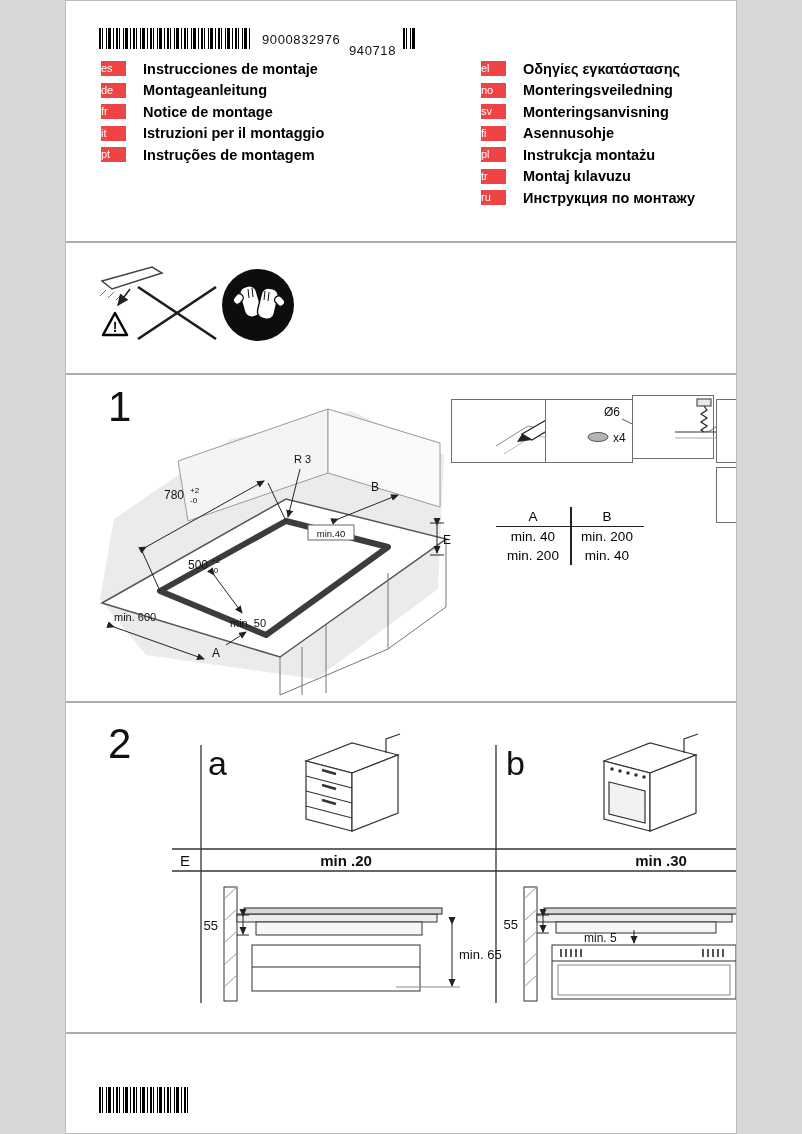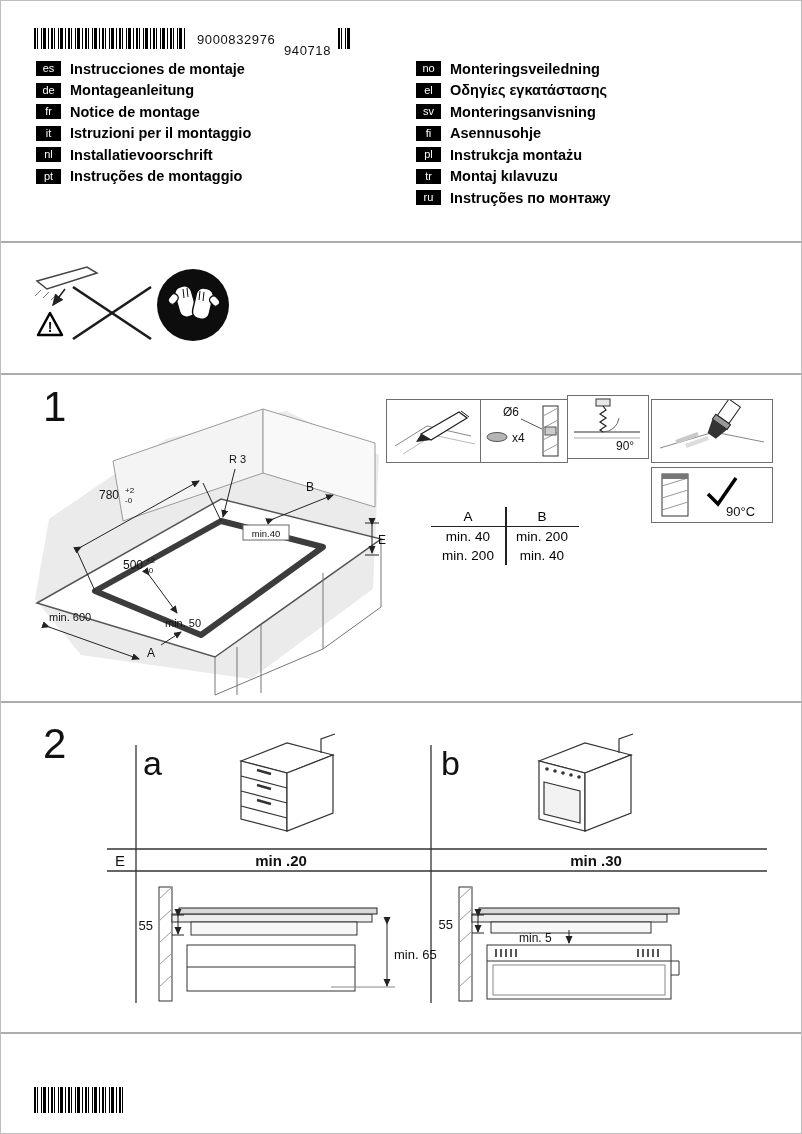--- a/index.html
+++ b/index.html
@@ -1,30 +1,30 @@
 <!DOCTYPE html>
 <html><head>
 <meta charset="utf-8">
 <style>
   * { margin:0; padding:0; box-sizing:border-box; }
   html,body { background:#d8d8d8; font-family:"Liberation Sans", sans-serif; }
-  .page { position:relative; width:802px; height:1134px; background:#fff;
+  .page { position:relative; width:672px; height:1134px; background:#fff;
           margin:0 auto; border:1px solid #bdbdbd; overflow:hidden; }
   .abs { position:absolute; }
   .divider { position:absolute; left:0; right:0; height:2px; background:#adadad; }
   .barcode { position:absolute;
     background:repeating-linear-gradient(90deg,#000 0 2px,#fff 2px 3px,#000 3px 4px,#fff 4px 7px,#000 7px 8px,#fff 8px 9px,#000 9px 12px,#fff 12px 14px,#000 14px 15px,#fff 15px 17px); }
   .code-num { position:absolute; font-size:13px; letter-spacing:.6px; color:#111; }
   .lang-col { position:absolute; }
   .lang-row { display:flex; align-items:center; height:21.5px; }
-  .lang-badge { flex:0 0 auto; width:25px; height:15px; background:#000000; color:#fff;
-    font-size:11px; line-height:15px; text-align:center; margin-right:9px; }
+  .lang-badge { flex:0 0 auto; width:25px; height:15px; background:#ef4444; color:#fff;
+    font-size:11px; line-height:15px; text-align:left; margin-right:17px; }
   .lang-title { font-size:14.5px; font-weight:bold; color:#000; white-space:nowrap; }
   .step-num { position:absolute; font-size:42px; font-weight:400; color:#111; line-height:1; }
-  .detail-box { position:absolute; border:1px solid #6e6e6e; background:#fff; }
+  .detail-box { position:absolute; border:1px solid #6e6e6e; background:#fff;padding-left:36px; }
   svg text { font-family:"Liberation Sans", sans-serif; fill:#111; }
   .dim-table { position:absolute; width:148px; font-size:13.5px; color:#000; }
   .dt-row { display:flex; }
   .dt-cell { width:74px; text-align:center; padding:2px 0; }
   .dt-head { border-bottom:1.5px solid #222; }
   .dt-vline { position:absolute; left:74px; top:0; bottom:0; width:1.5px; background:#222; }
 </style>
 </head>
 <body>
 
@@ -48,57 +48,53 @@
       </div>
     <div class="lang-row">
         <span class="lang-badge">fr</span>
         <span class="lang-title">Notice de montage</span>
       </div>
     <div class="lang-row">
         <span class="lang-badge">it</span>
         <span class="lang-title">Istruzioni per il montaggio</span>
       </div>
     <div class="lang-row">
-        <span class="lang-badge">nl</span>
-        <span class="lang-title">Installatievoorschrift</span>
-      </div>
-    <div class="lang-row">
         <span class="lang-badge">pt</span>
-        <span class="lang-title">Instruções de montaggio</span>
+        <span class="lang-title">Instruções de montagem</span>
       </div>
   </div>
 
   <div class="lang-col" style="left:415px;top:57px">
+    <div class="lang-row">
+        <span class="lang-badge">el</span>
+        <span class="lang-title">Οδηγίες εγκατάστασης</span>
+      </div>
     <div class="lang-row">
         <span class="lang-badge">no</span>
         <span class="lang-title">Monteringsveiledning</span>
       </div>
     <div class="lang-row">
-        <span class="lang-badge">el</span>
-        <span class="lang-title">Οδηγίες εγκατάστασης</span>
-      </div>
-    <div class="lang-row">
         <span class="lang-badge">sv</span>
         <span class="lang-title">Monteringsanvisning</span>
       </div>
     <div class="lang-row">
         <span class="lang-badge">fi</span>
         <span class="lang-title">Asennusohje</span>
       </div>
     <div class="lang-row">
         <span class="lang-badge">pl</span>
         <span class="lang-title">Instrukcja montażu</span>
       </div>
     <div class="lang-row">
         <span class="lang-badge">tr</span>
         <span class="lang-title">Montaj kılavuzu</span>
       </div>
     <div class="lang-row">
         <span class="lang-badge">ru</span>
-        <span class="lang-title">Instruções по монтажу</span>
+        <span class="lang-title">Инструкция по монтажу</span>
       </div>
   </div>
 
   <div class="divider" style="top:240px"></div>
 
   <svg class="abs" style="left:28px;top:258px" width="128" height="94" viewBox="0 0 128 94">
     <defs>
       <marker id="arI" markerWidth="9" markerHeight="8" refX="7" refY="3.5" orient="auto">
           <path d="M0,0 L8,3.5 L0,7 Z" fill="#222"></path>
         </marker>

